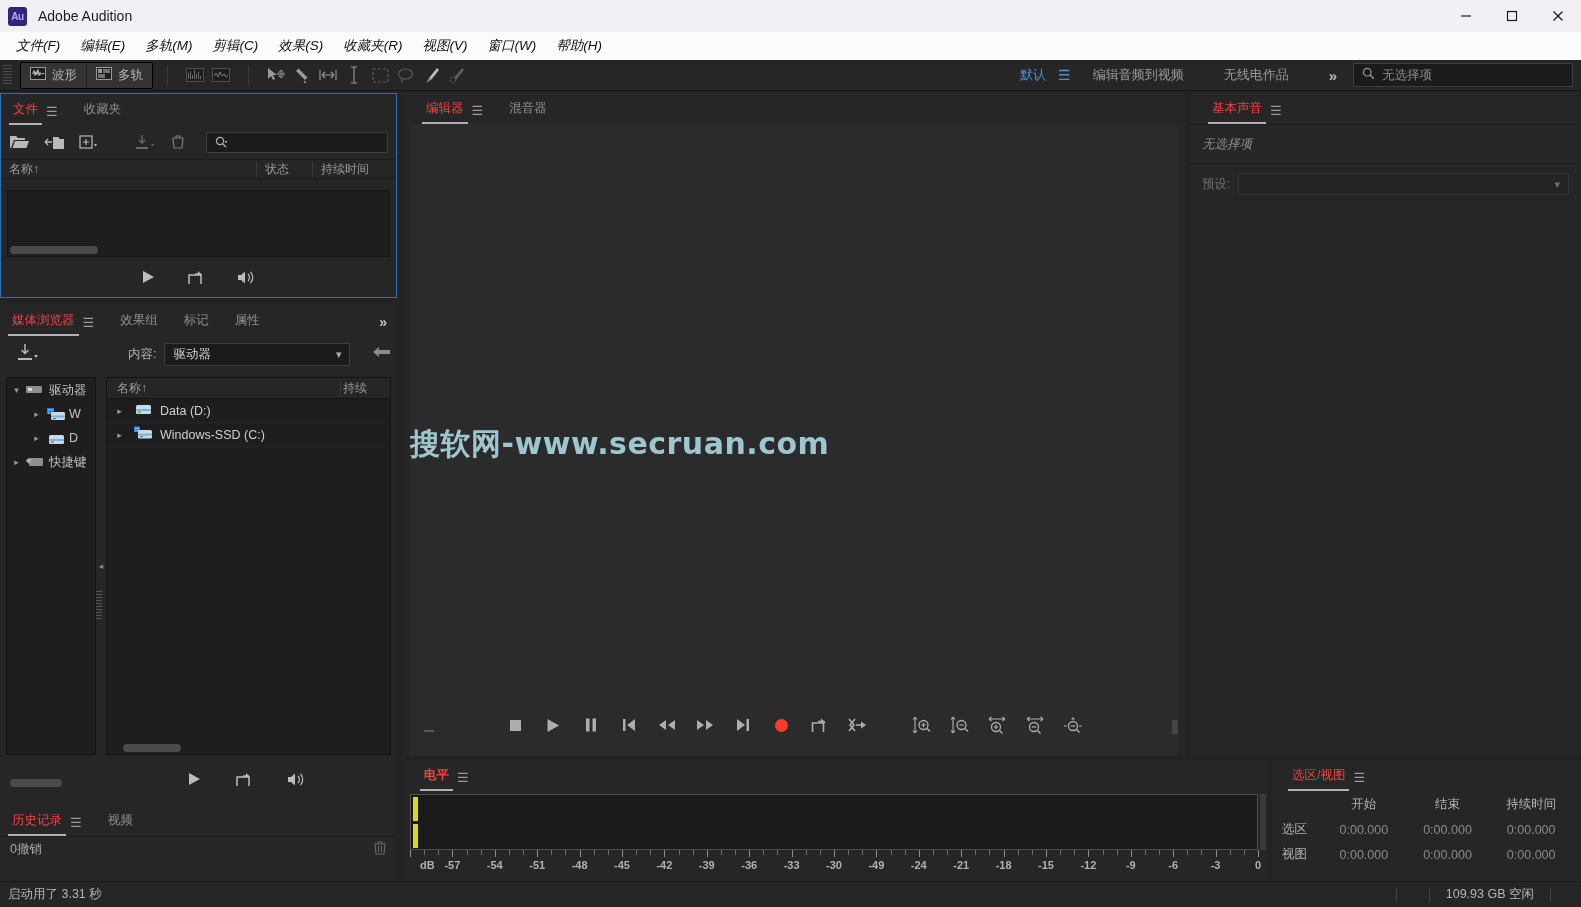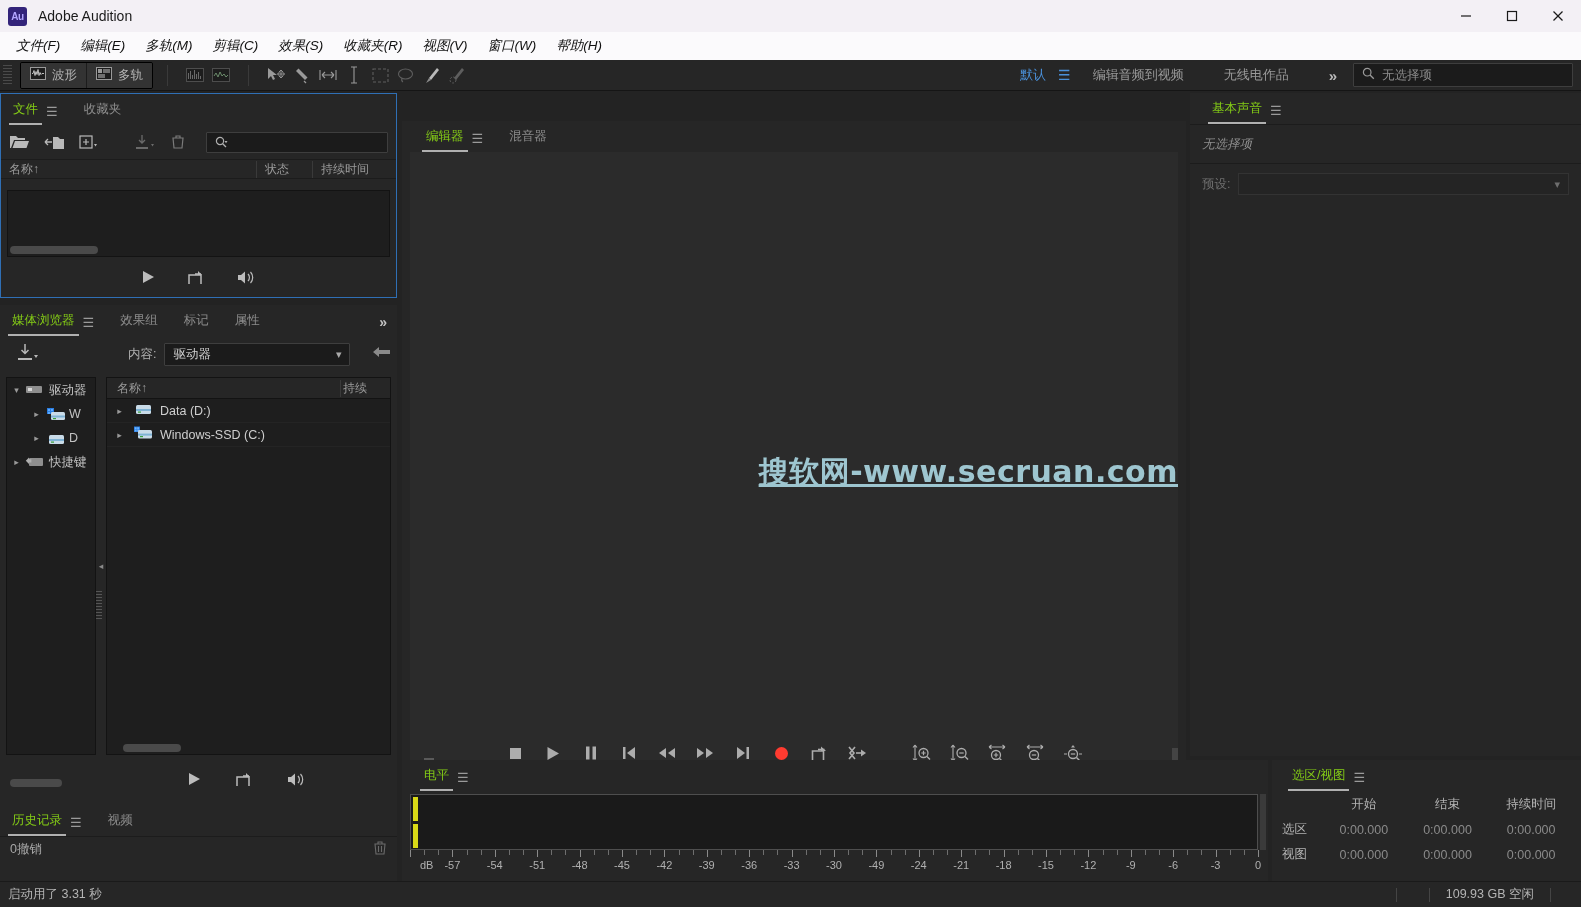--- a/index.html
+++ b/index.html
@@ -63,21 +63,21 @@
   }
   .searchbox .ph { font-size:12.5px; color:#8d8d8d; }
 
   
   .panel { position:absolute; background:#262626; }
   .panel-hdr { height:31px; display:flex; align-items:flex-end; padding-left:10px; background:#262626; }
   .ptab {
     font-size:12.5px; color:#8c8c8c; padding:0 2px 7px 2px; margin-right:22px;
     position:relative; white-space:nowrap;
   }
-  .ptab.active { color:#84cc16; }
+  .ptab.active { color:#ef4444; }
   .ptab.active:after {
     content:""; position:absolute; left:-2px; right:-2px; bottom:0; height:2px; background:#b0b0b0;
   }
   .hamb { color:#9a9a9a; font-size:13px; padding-bottom:7px; margin-right:24px; margin-left:-16px; line-height:1; }
   .chev2 { color:#c2c2c2; font-size:14px; font-weight:bold; padding-bottom:6px; margin-left:auto; margin-right:10px; }
 
   
   #files-panel { left:0; top:93px; width:397px; height:205px; border:1px solid #2f6fb5; }
   .files-toolbar { height:34px; display:flex; align-items:center; padding:0 8px; gap:14px; }
   .fi { color:#b9b9b9; display:flex; align-items:center; }
@@ -126,27 +126,26 @@
   .vgrip { position:absolute; left:96px; top:286px; width:6px; height:30px;
      background-image: repeating-linear-gradient(to bottom,#555 0 1px,transparent 1px 3px); }
 
   
   #hist-panel { left:0; top:805px; width:397px; height:76px; }
   .hist-row { height:26px; display:flex; align-items:center; padding:0 10px; font-size:12.5px; color:#a8a8a8;
      border-top:1px solid #1c1c1c; }
   .hist-row .trash { margin-left:auto; color:#6a6a6a; }
 
   
-  #editor-panel { left:402px; top:93px; width:784px; height:663px;margin-top:28px; }
+  #editor-panel { left:402px; top:93px; width:784px; height:663px; }
   .editor-body { position:absolute; left:8px; right:8px; top:31px; bottom:0; background:#2b2b2b; }
   .watermark {
-    position:absolute; left:0; right:0; top:300px; text-align:right;
+    position:absolute; left:0; right:12px; top:300px; text-align:left;
     font-size:30px; font-weight:bold; color:#9ec6d0; letter-spacing:.5px;
     font-family:"DejaVu Sans", sans-serif;
-    text-decoration:underline;
   }
   .ed-transport { position:absolute; left:0; right:0; bottom:14px; height:34px;
      display:flex; align-items:center; justify-content:center; gap:0; }
   .tb { width:38px; height:30px; display:flex; align-items:center; justify-content:center; color:#adadad; }
   .tb.rec { color:#ff3b30; }
   .tgap { width:26px; }
   .ed-dash { position:absolute; left:14px; bottom:24px; width:10px; height:2px; background:#5a5a5a; }
   .ed-rightmark { position:absolute; right:0; bottom:22px; width:6px; height:14px; background:#444; }
 
   
@@ -154,21 +153,21 @@
   .es-nosel { height:40px; display:flex; align-items:center; padding-left:12px;
      font-size:12.5px; color:#8e8e8e; font-style:italic; border-bottom:1px solid #1c1c1c;
      border-top:1px solid #1c1c1c; }
   .es-preset { height:40px; display:flex; align-items:center; padding:0 12px; gap:8px; }
   .es-preset .lbl { font-size:12.5px; color:#6e6e6e; }
   .es-preset .sel { flex:1; height:22px; background:#242424; border:1px solid #333;
      display:flex; align-items:center; padding:0 8px; color:#6e6e6e; font-size:11px; }
   .es-preset .sel .cv { margin-left:auto; }
 
   
-  #lv-panel { left:402px; top:760px; width:866px; height:121px; }
+  #lv-panel { left:402px; top:760px; width:866px; height:121px;font-weight:bold; }
   .lv-meter { position:absolute; left:8px; right:10px; top:34px; height:56px;
      background:#1a1a1a; border:1px solid #4e4e4e; }
   .lv-bar { position:absolute; left:2px; width:5px; background:#d9d917; }
   .lv-scale { position:absolute; left:8px; right:10px; top:90px; height:26px; }
   .lv-tick { position:absolute; top:0; width:1px; height:5px; background:#6e6e6e; }
   .lv-tick.maj { height:7px; background:#8a8a8a; }
   .lv-lab { position:absolute; top:9px; font-size:11px; color:#b0b0b0; transform:translateX(-50%); white-space:nowrap; }
   .lv-rightmark { position:absolute; right:2px; top:34px; width:6px; height:56px; background:#3a3a3a; }
 
   

